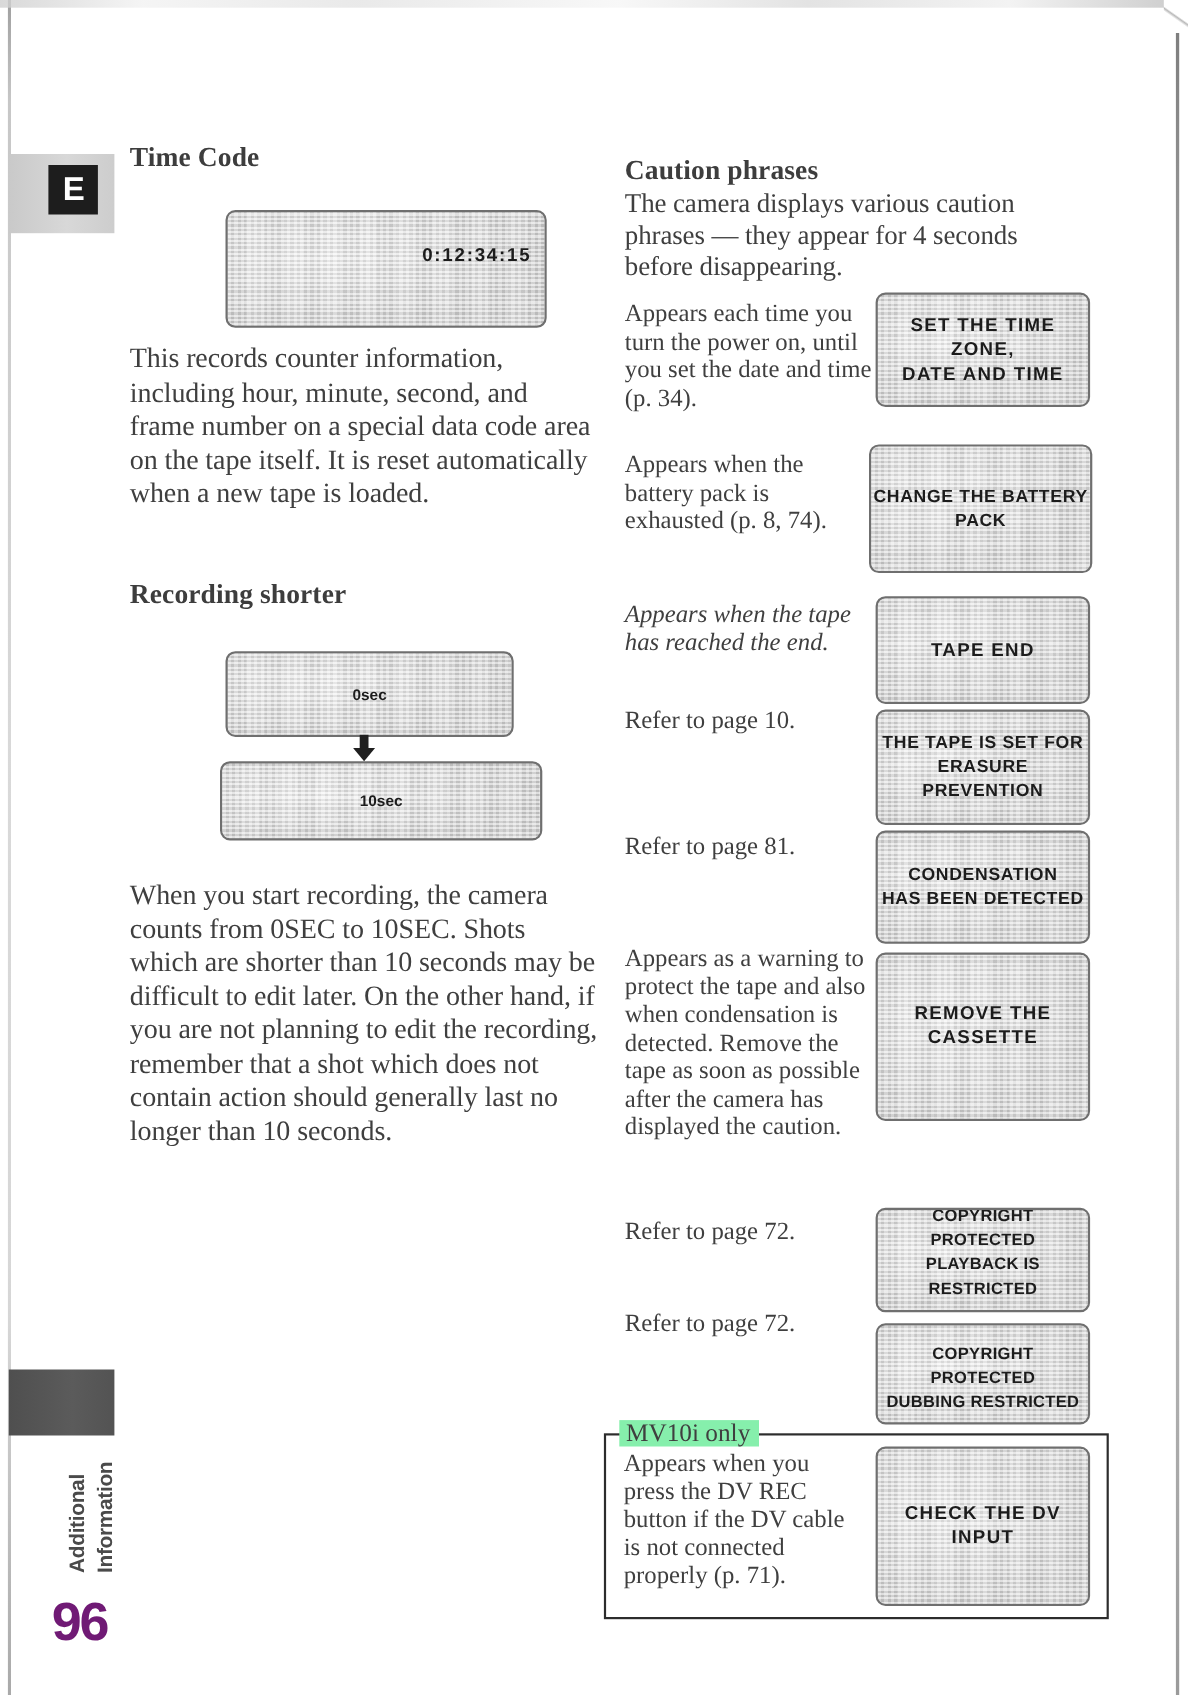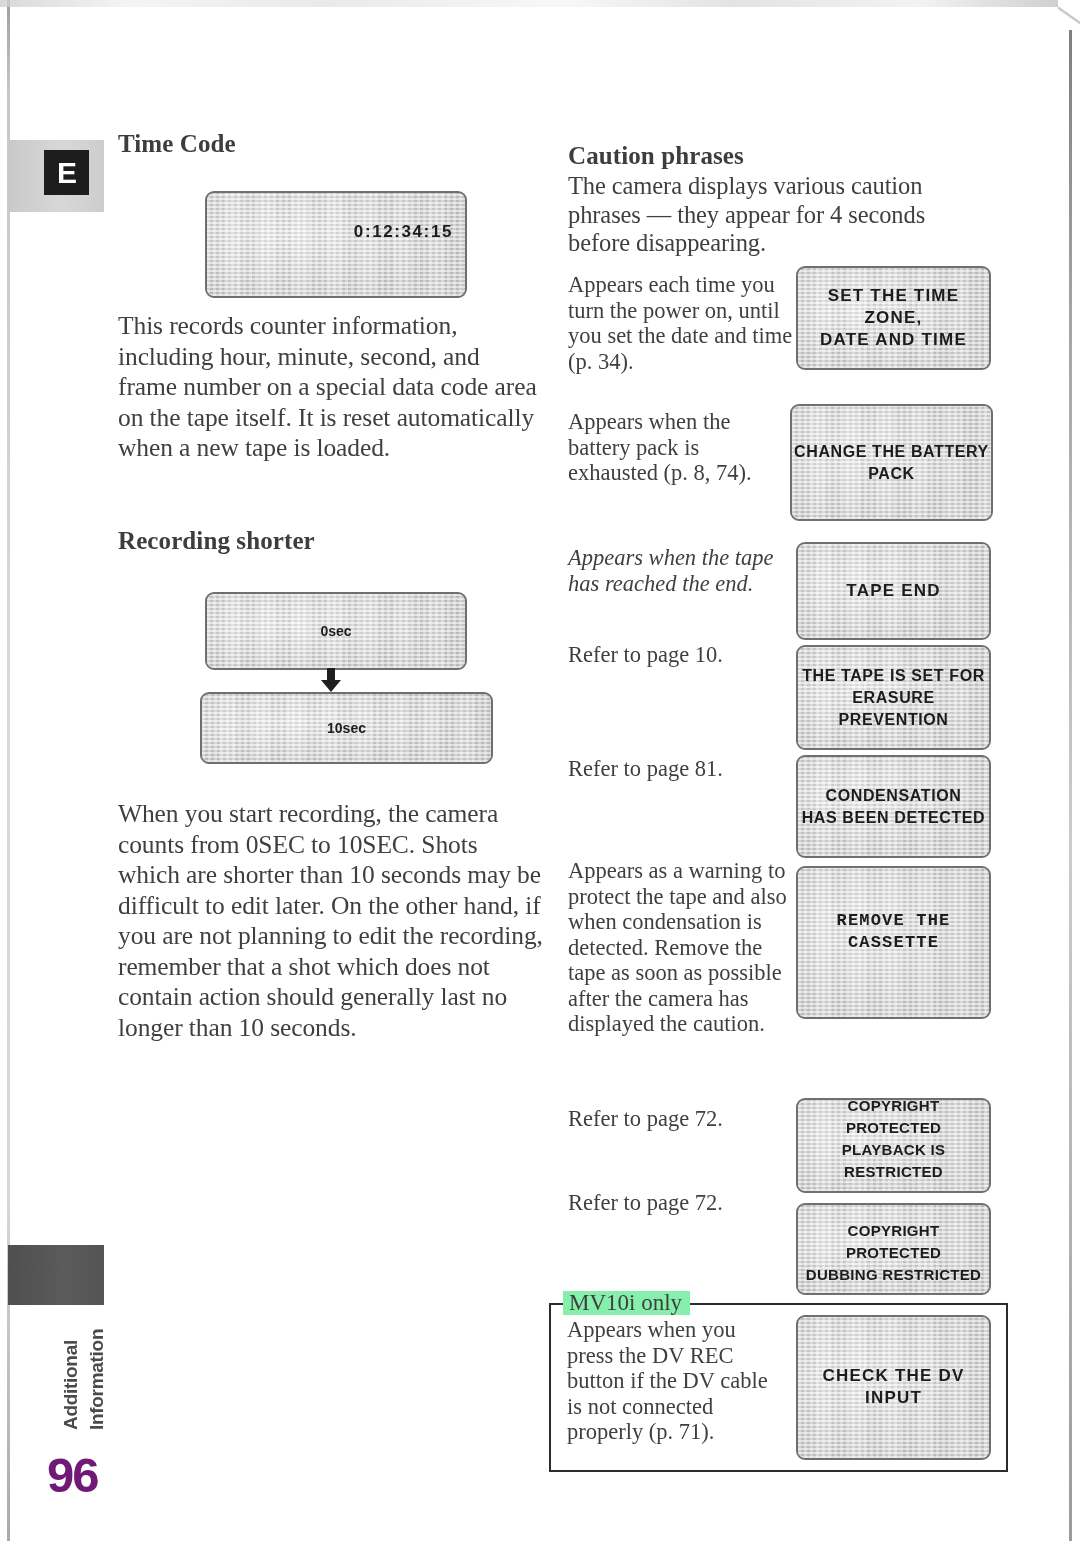--- a/index.html
+++ b/index.html
@@ -77,21 +77,21 @@
   }
   .lcd-txt{
     position:relative;z-index:2;text-align:center;
     font-family:"Liberation Sans",sans-serif;font-weight:bold;
     font-size:17px;line-height:22px;color:#1c1c1c;
     letter-spacing:1.2px;white-space:pre-line;
   }
   .lcd-txt.small{font-size:16px;letter-spacing:.6px;}
 
   
-  .lcd.timecode{position:absolute;left:205px;top:191px;width:262px;height:107px;}
+  .lcd.timecode{position:absolute;left:205px;top:191px;width:292px;height:107px;}
   .lcd.timecode .lcd-txt{
     position:absolute;right:12px;top:28px;font-size:17px;letter-spacing:1.6px;
   }
 
   
   .lcd.rr1{position:absolute;left:205px;top:592px;width:262px;height:78px;}
   .lcd.rr2{position:absolute;left:200px;top:692px;width:293px;height:72px;}
   .lcd.rr1 .lcd-txt,.lcd.rr2 .lcd-txt{font-size:14px;letter-spacing:0px;}
   .arrow{position:absolute;left:331px;top:668px;width:0;height:0;z-index:3;}
   .arrow .shaft{position:absolute;left:-4px;top:0;width:8px;height:14px;background:#1f1f1f;}
@@ -196,21 +196,21 @@
   <div class="txt" style="left:568px;top:756px;">Refer to page 81.</div>
   <div class="lcd" style="left:796px;top:755px;width:195px;height:103px;">
     <div class="lcd-txt small">CONDENSATION
 HAS BEEN DETECTED</div>
   </div>
 </div>
 
 <div class="crow">
   <div class="txt" style="left:568px;top:858px;width:222px;">Appears as a warning to protect the tape and also when condensation is detected. Remove the tape as soon as possible after the camera has displayed the caution.</div>
   <div class="lcd" style="left:796px;top:866px;width:195px;height:153px;">
-    <div class="lcd-txt" style="position:absolute;top:42px;left:0;right:0;font-family:Liberation Mono, monospace;">REMOVE THE CASSETTE</div>
+    <div class="lcd-txt" style="position:absolute;top:42px;left:0;right:0;">REMOVE THE CASSETTE</div>
   </div>
 </div>
 
 <div class="crow">
   <div class="txt" style="left:568px;top:1106px;">Refer to page 72.</div>
   <div class="lcd" style="left:796px;top:1098px;width:195px;height:95px;">
     <div class="lcd-txt small" style="position:absolute;bottom:8px;left:0;right:0;font-size:15px;letter-spacing:.3px;">COPYRIGHT PROTECTED
 PLAYBACK IS RESTRICTED</div>
   </div>
 </div>

